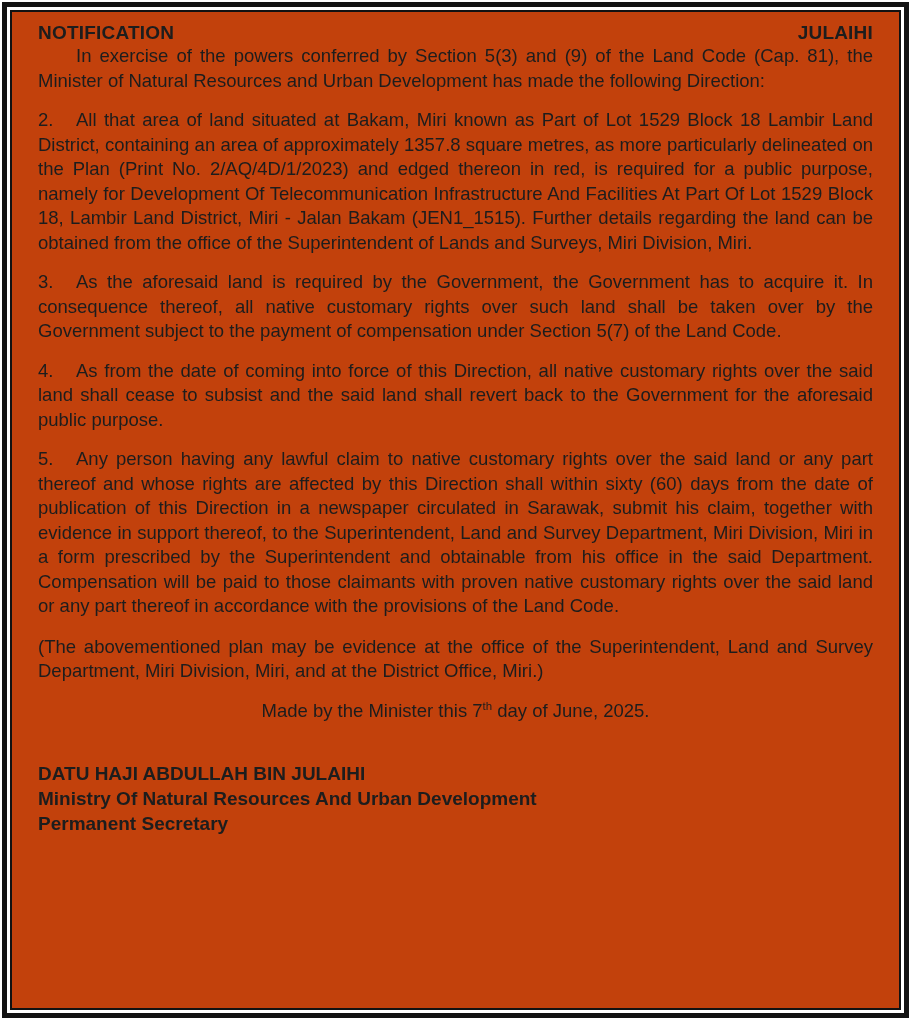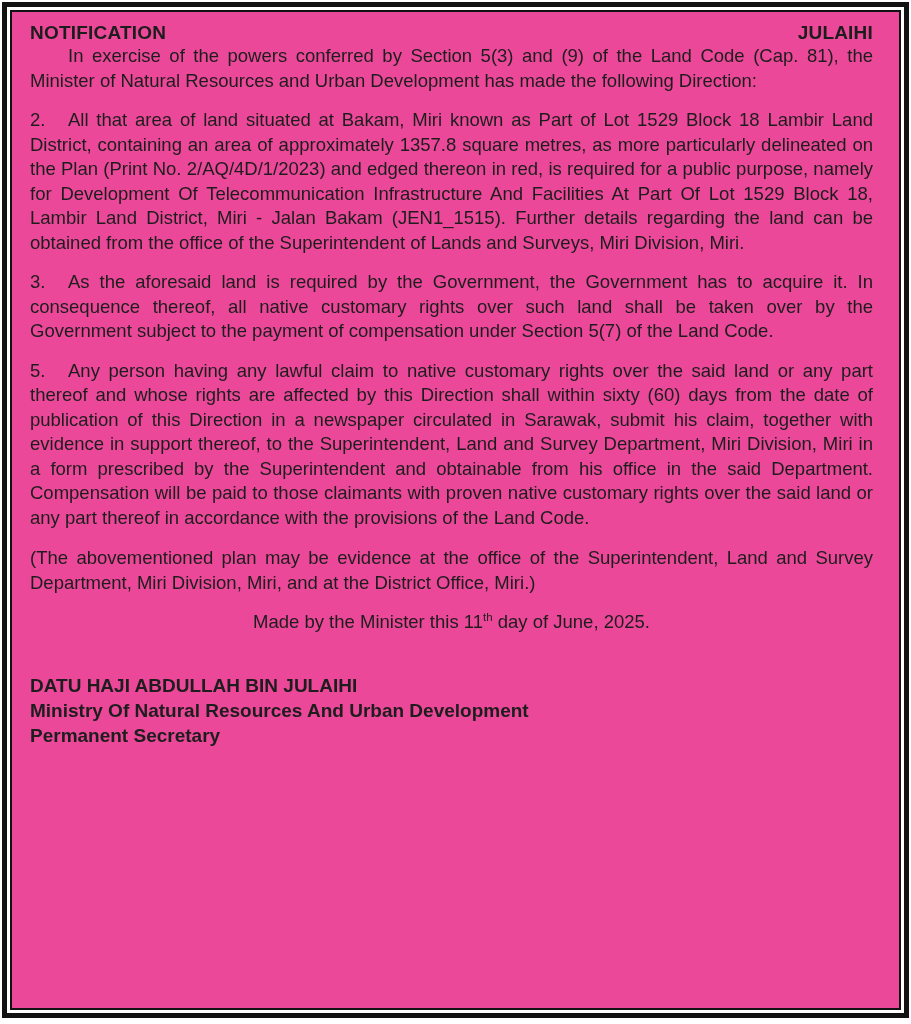--- a/index.html
+++ b/index.html
@@ -20,23 +20,23 @@
     width: 100%;
     height: 100%;
     border: 5px solid #121212;
     padding: 3px;
     background: #ffffff;
   }
   .frame-inner {
     width: 100%;
     height: 100%;
     border: 2px solid #121212;
-    padding: 10px 26px 12px 18px;
+    padding: 10px 26px 12px 26px;
     overflow: hidden;
-    background: #ec4899;
+    background: #c2410c;
   }
   .masthead {
     display: flex;
     justify-content: space-between;
     align-items: baseline;
     font-weight: bold;
     font-size: 19px;
     letter-spacing: 0.2px;
   }
   .title-block {
@@ -99,26 +99,27 @@
 
       <div class="body-text">
 
         <p class="para intro">In exercise of the powers conferred by Section 5(3) and (9) of the Land Code (Cap. 81), the Minister of Natural Resources and Urban Development has made the following Direction:</p>
 
 
         <p class="para"><span class="num">2.</span><span>All that area of land situated at Bakam, Miri known as Part of Lot 1529 Block 18 Lambir Land District, containing an area of approximately 1357.8 square metres, as more particularly delineated on the Plan (Print No. 2/AQ/4D/1/2023) and edged thereon in red, is required for a public purpose, namely for Development Of Telecommunication Infrastructure And Facilities At Part Of Lot 1529 Block 18, Lambir Land District, Miri - Jalan Bakam (JEN1_1515). Further details regarding the land can be obtained from the office of the Superintendent of Lands and Surveys, Miri Division, Miri.</span></p>
 
         <p class="para"><span class="num">3.</span><span>As the aforesaid land is required by the Government, the Government has to acquire it. In consequence thereof, all native customary rights over such land shall be taken over by the Government subject to the payment of compensation under Section 5(7) of the Land Code.</span></p>
 
+        <p class="para"><span class="num">4.</span><span>As from the date of coming into force of this Direction, all native customary rights over the said land shall cease to subsist and the said land shall revert back to the Government for the aforesaid public purpose.</span></p>
 
         <p class="para"><span class="num">5.</span><span>Any person having any lawful claim to native customary rights over the said land or any part thereof and whose rights are affected by this Direction shall within sixty (60) days from the date of publication of this Direction in a newspaper circulated in Sarawak, submit his claim, together with evidence in support thereof, to the Superintendent, Land and Survey Department, Miri Division, Miri in a form prescribed by the Superintendent and obtainable from his office in the said Department. Compensation will be paid to those claimants with proven native customary rights over the said land or any part thereof in accordance with the provisions of the Land Code.</span></p>
 
         <p class="para plan-note">(The abovementioned plan may be evidence at the office of the Superintendent, Land and Survey Department, Miri Division, Miri, and at the District Office, Miri.)</p>
 
-        <div class="made-line"><span>Made by the Minister this 11</span><sup>th</sup><span> day of June, 2025.</span></div>
+        <div class="made-line"><span>Made by the Minister this 7</span><sup>th</sup><span> day of June, 2025.</span></div>
 
         <div class="signature">
           <div>DATU HAJI ABDULLAH BIN JULAIHI</div>
           <div>Ministry Of Natural Resources And Urban Development</div>
           <div>Permanent Secretary</div>
         </div>
 
       </div>
     </div>
   </div>

